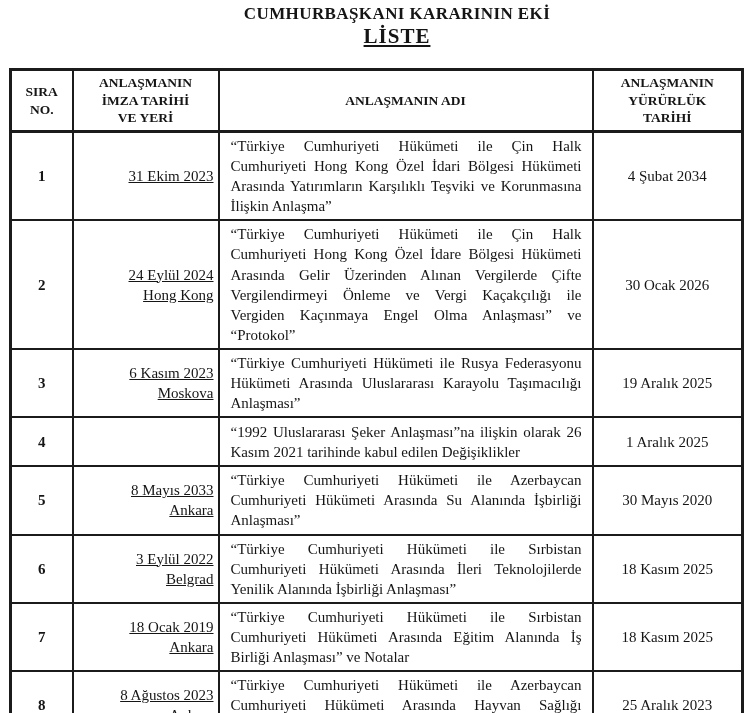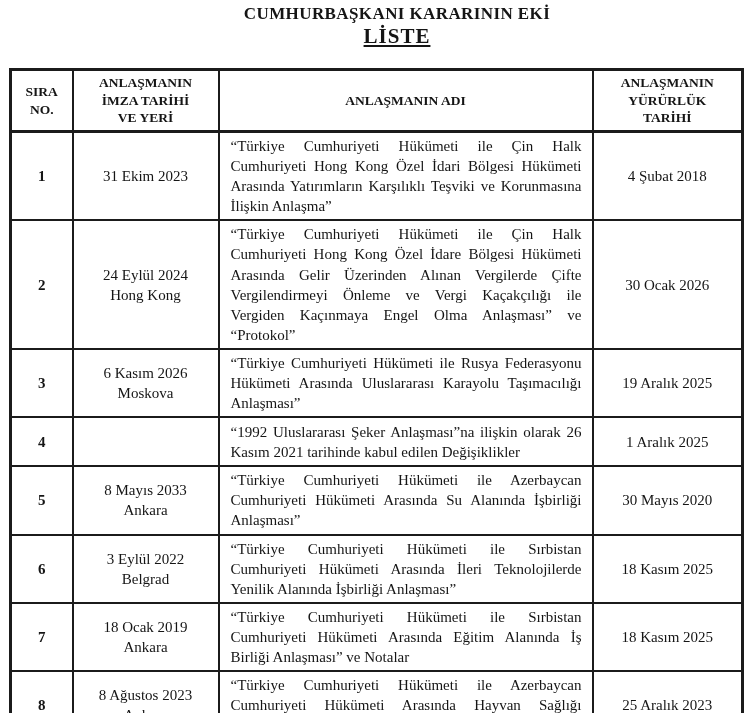--- a/index.html
+++ b/index.html
@@ -52,21 +52,21 @@
     font-size: 13.5px;
     font-weight: bold;
     text-align: center;
     white-space: pre-line;
     line-height: 1.3;
     border-bottom-width: 3px;
   }
   .treaty-table td { font-size: 15px; line-height: 1.34; }
 
   td.cell-no { text-align: center; font-weight: bold; font-size: 15px; }
-  td.cell-imza { text-align: center; white-space: pre-line; padding: 2px 4px; }
+  td.cell-imza { text-align: right; white-space: pre-line; padding: 2px 4px; text-decoration: underline; }
   td.cell-adi {
     text-align: justify;
     text-justify: inter-word;
     padding: 3px 10px 3px 11px;
   }
   td.cell-yururluk { text-align: center; padding: 2px 4px; }
 
   
   tbody tr:nth-child(1) { height: 84px; }
   tbody tr:nth-child(2) { height: 125px; }
@@ -103,32 +103,32 @@
         <th>ANLAŞMANIN
 YÜRÜRLÜK
 TARİHİ</th>
       </tr>
     </thead>
     <tbody>
       <tr>
         <td class="cell-no">1</td>
         <td class="cell-imza">31 Ekim 2023</td>
         <td class="cell-adi">“Türkiye Cumhuriyeti Hükümeti ile Çin Halk Cumhuriyeti Hong Kong Özel İdari Bölgesi Hükümeti Arasında Yatırımların Karşılıklı Teşviki ve Korunmasına İlişkin Anlaşma”</td>
-        <td class="cell-yururluk">4 Şubat 2018</td>
+        <td class="cell-yururluk">4 Şubat 2034</td>
       </tr>
       <tr>
         <td class="cell-no">2</td>
         <td class="cell-imza">24 Eylül 2024
 Hong Kong</td>
         <td class="cell-adi">“Türkiye Cumhuriyeti Hükümeti ile Çin Halk Cumhuriyeti Hong Kong Özel İdare Bölgesi Hükümeti Arasında Gelir Üzerinden Alınan Vergilerde Çifte Vergilendirmeyi Önleme ve Vergi Kaçakçılığı ile Vergiden Kaçınmaya Engel Olma Anlaşması” ve “Protokol”</td>
         <td class="cell-yururluk">30 Ocak 2026</td>
       </tr>
       <tr>
         <td class="cell-no">3</td>
-        <td class="cell-imza">6 Kasım 2026
+        <td class="cell-imza">6 Kasım 2023
 Moskova</td>
         <td class="cell-adi">“Türkiye Cumhuriyeti Hükümeti ile Rusya Federasyonu Hükümeti Arasında Uluslararası Karayolu Taşımacılığı Anlaşması”</td>
         <td class="cell-yururluk">19 Aralık 2025</td>
       </tr>
       <tr>
         <td class="cell-no">4</td>
         <td class="cell-imza"></td>
         <td class="cell-adi">“1992 Uluslararası Şeker Anlaşması”na ilişkin olarak 26 Kasım 2021 tarihinde kabul edilen Değişiklikler</td>
         <td class="cell-yururluk">1 Aralık 2025</td>
       </tr>

